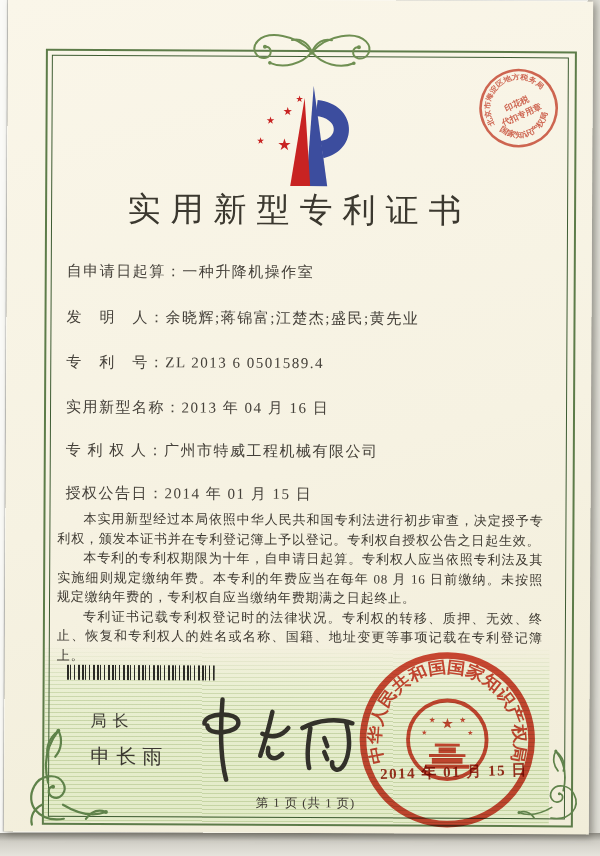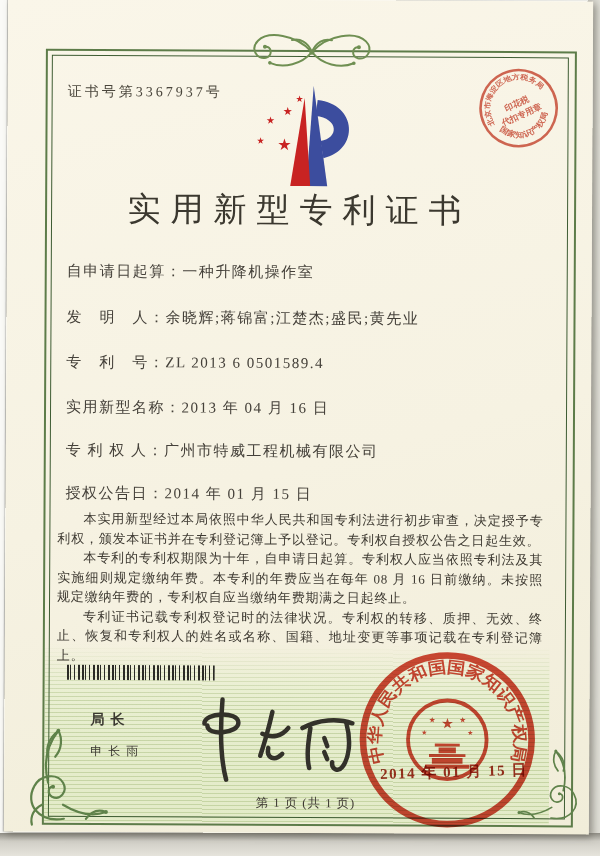--- a/index.html
+++ b/index.html
@@ -40,22 +40,22 @@
   
   .field{position:absolute;left:60px;width:480px;font-size:15px;color:#45413a;letter-spacing:1.5px;white-space:nowrap;}
   .f0{top:263px}.f1{top:309px}.f2{top:354px}.f3{top:399px}.f4{top:442px}.f5{top:485px}
   
   .paras{position:absolute;left:52px;top:510px;width:486px;font-size:13px;
     color:#3e3a32;letter-spacing:.8px;line-height:19.5px;text-align:justify;}
   .paras p{margin:0;text-indent:2em;}
   
   .barcode{position:absolute;left:62px;top:666px;width:148px;height:15px;
     background:repeating-linear-gradient(90deg,#2b2b26 0 2px,transparent 2px 3px,#2b2b26 3px 4px,transparent 4px 7px,#2b2b26 7px 8px,transparent 8px 11px,#2b2b26 11px 13px,transparent 13px 15px);}
-  .director-title{position:absolute;left:86px;top:712px;font-size:14px;letter-spacing:6px;color:#3b3831;font-weight:bold;}
-  .director-name{position:absolute;left:86px;top:744px;font-size:12px;letter-spacing:6px;color:#3b3831;}
+  .director-title{position:absolute;left:86px;top:712px;font-size:16px;letter-spacing:6px;color:#3b3831;}
+  .director-name{position:absolute;left:86px;top:744px;font-size:20px;letter-spacing:6px;color:#3b3831;}
   .signature{position:absolute;left:172px;top:686px;width:180px;height:102px;}
   .seal{position:absolute;left:352px;top:648px;width:182px;height:182px;mix-blend-mode:multiply;opacity:.92;}
   .seal-date{position:absolute;left:376px;top:762px;font-size:15px;font-weight:700;
     letter-spacing:1.5px;color:#a83424;transform:rotate(-2deg);mix-blend-mode:multiply;}
   .page-footer{position:absolute;left:38px;top:795px;width:527px;text-align:center;
     font-size:12.5px;letter-spacing:1px;color:#3e3a32;}
   
   .tax-stamp{position:absolute;left:468px;top:64px;width:86px;height:86px;
     transform:rotate(-25deg);mix-blend-mode:multiply;opacity:.85;}
   
@@ -88,21 +88,20 @@
     </g>
     <g fill="#6f8f52">
       <circle cx="49" cy="19" r="2"></circle>
         <circle cx="143" cy="19" r="2"></circle>
       <circle cx="96" cy="24" r="2.6"></circle>
         <circle cx="54" cy="35" r="1.8"></circle>
         <circle cx="138" cy="35" r="1.8"></circle>
     </g>
   </svg>
 
-  <div class="cert-no">证书号第3367937号</div>
 
   <svg class="logo" viewBox="0 0 122 108">
     <polygon points="62,2 76,102 55,102" fill="#3c4d9e"></polygon>
     <path d="M66,16 C106,20 108,66 72,74 L69,57 C88,54 87,34 64,32 Z" fill="#3c4d9e"></path>
     <polygon points="53,14 59,102 39,102" fill="#c82322"></polygon>
     <g fill="#c82322" text-anchor="middle" font-family="'DejaVu Sans',sans-serif">
       <text x="48" y="18" font-size="9">★</text>
       <text x="36" y="31" font-size="11">★</text>
       <text x="19" y="40" font-size="10">★</text>
       <text x="9" y="60" font-size="9">★</text>

